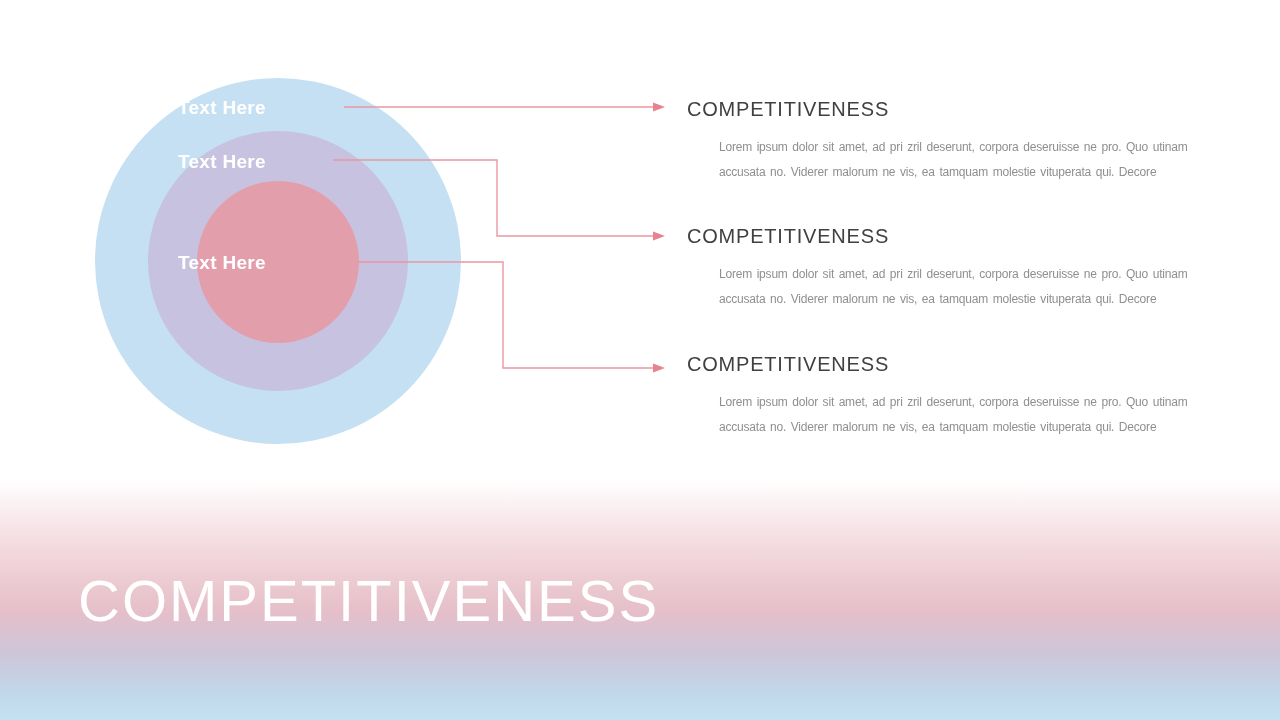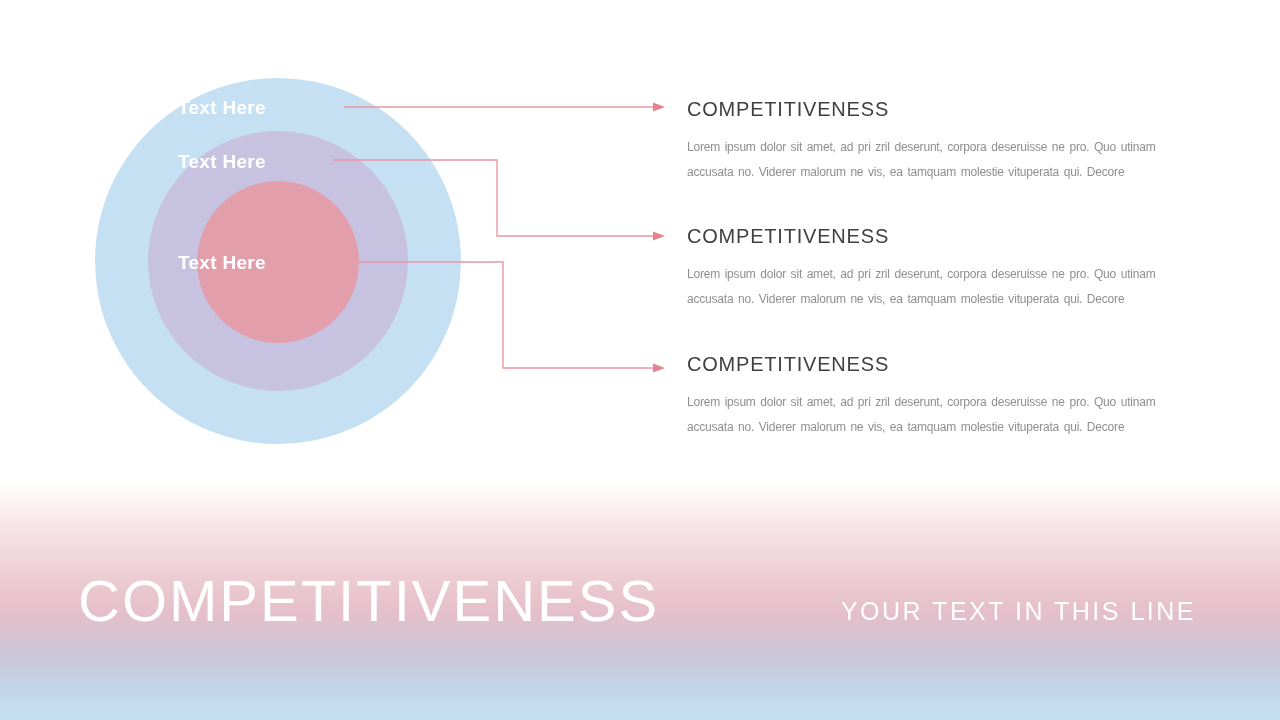--- a/index.html
+++ b/index.html
@@ -52,20 +52,21 @@
     line-height: 22px;
   }
   .info-body { margin-top: 15px; }
   .info-body .line {
     white-space: nowrap;
     color: #8f8f8f;
     font-size: 12px;
     letter-spacing: -0.2px;
     word-spacing: 1.5px;
     line-height: 24.5px;
+    margin-left: 32px;
   }
 
   
   .footer-band {
     position: absolute;
     left: 0; top: 480px;
     width: 1280px; height: 240px;
     background: linear-gradient(180deg,
       #ffffff 0%,
       #f7e3e7 20%,
@@ -139,15 +140,14 @@
   <div class="info-section s3">
     <div class="info-heading">COMPETITIVENESS</div>
     <div class="info-body">
       <div class="line">Lorem ipsum dolor sit amet, ad pri zril deserunt, corpora deseruisse ne pro. Quo utinam</div>
       <div class="line">accusata no. Viderer malorum ne vis, ea tamquam molestie vituperata qui. Decore</div>
     </div>
   </div>
 
   <div class="footer-band"></div>
   <div class="footer-title">COMPETITIVENESS</div>
-  <div class="footer-subtitle">YOUR TEXT IN THIS LINE</div>
 
 </div>
 
 </body></html>

